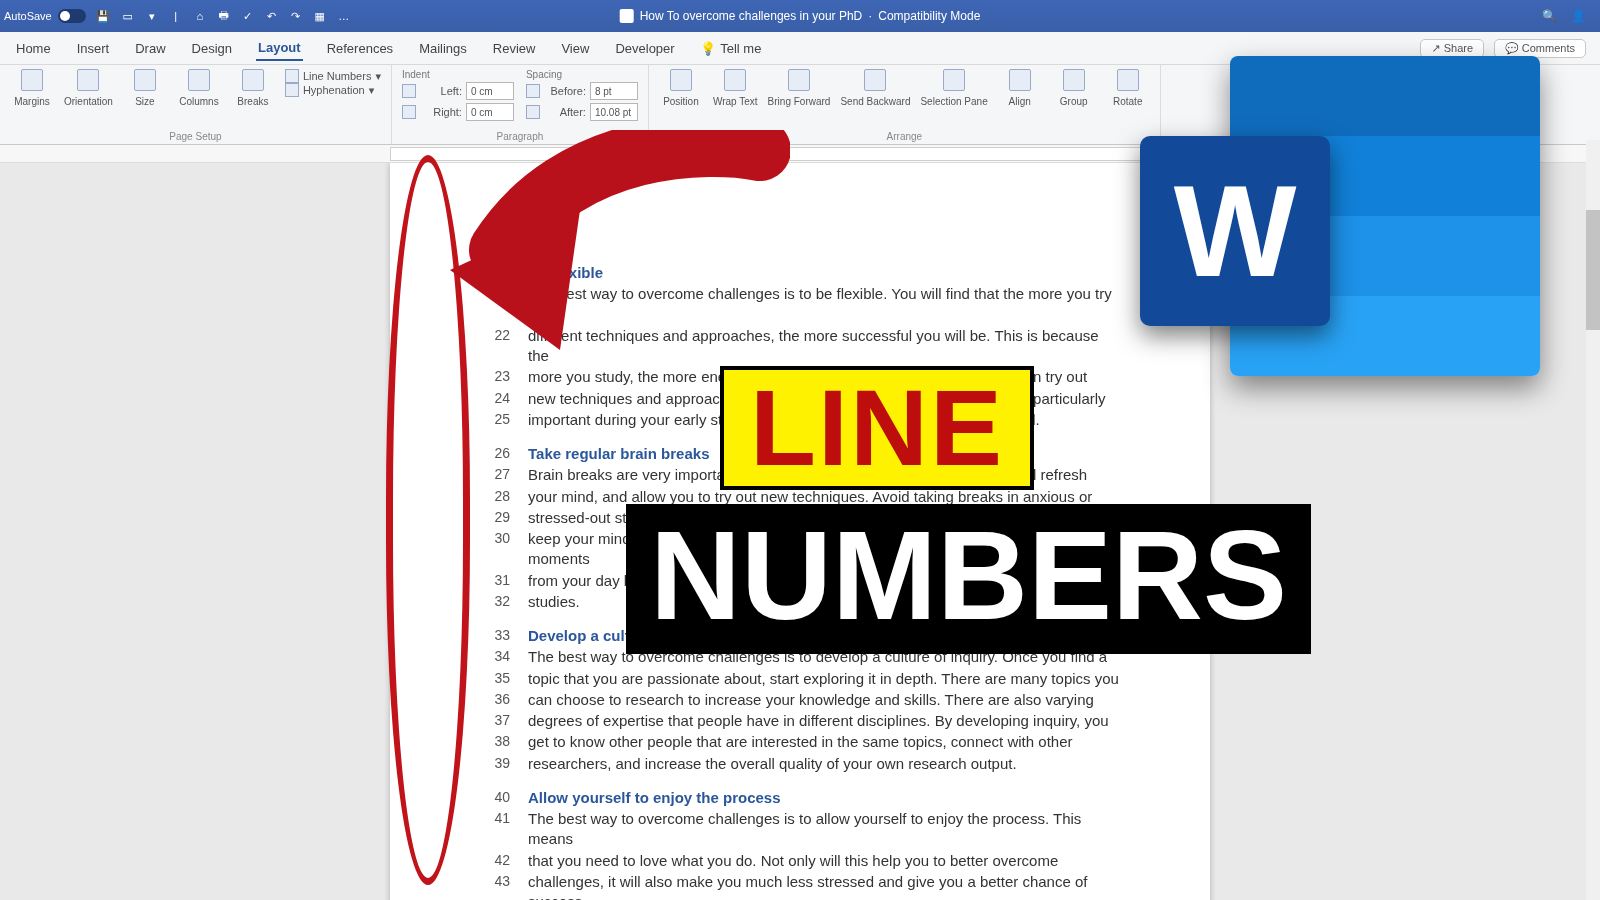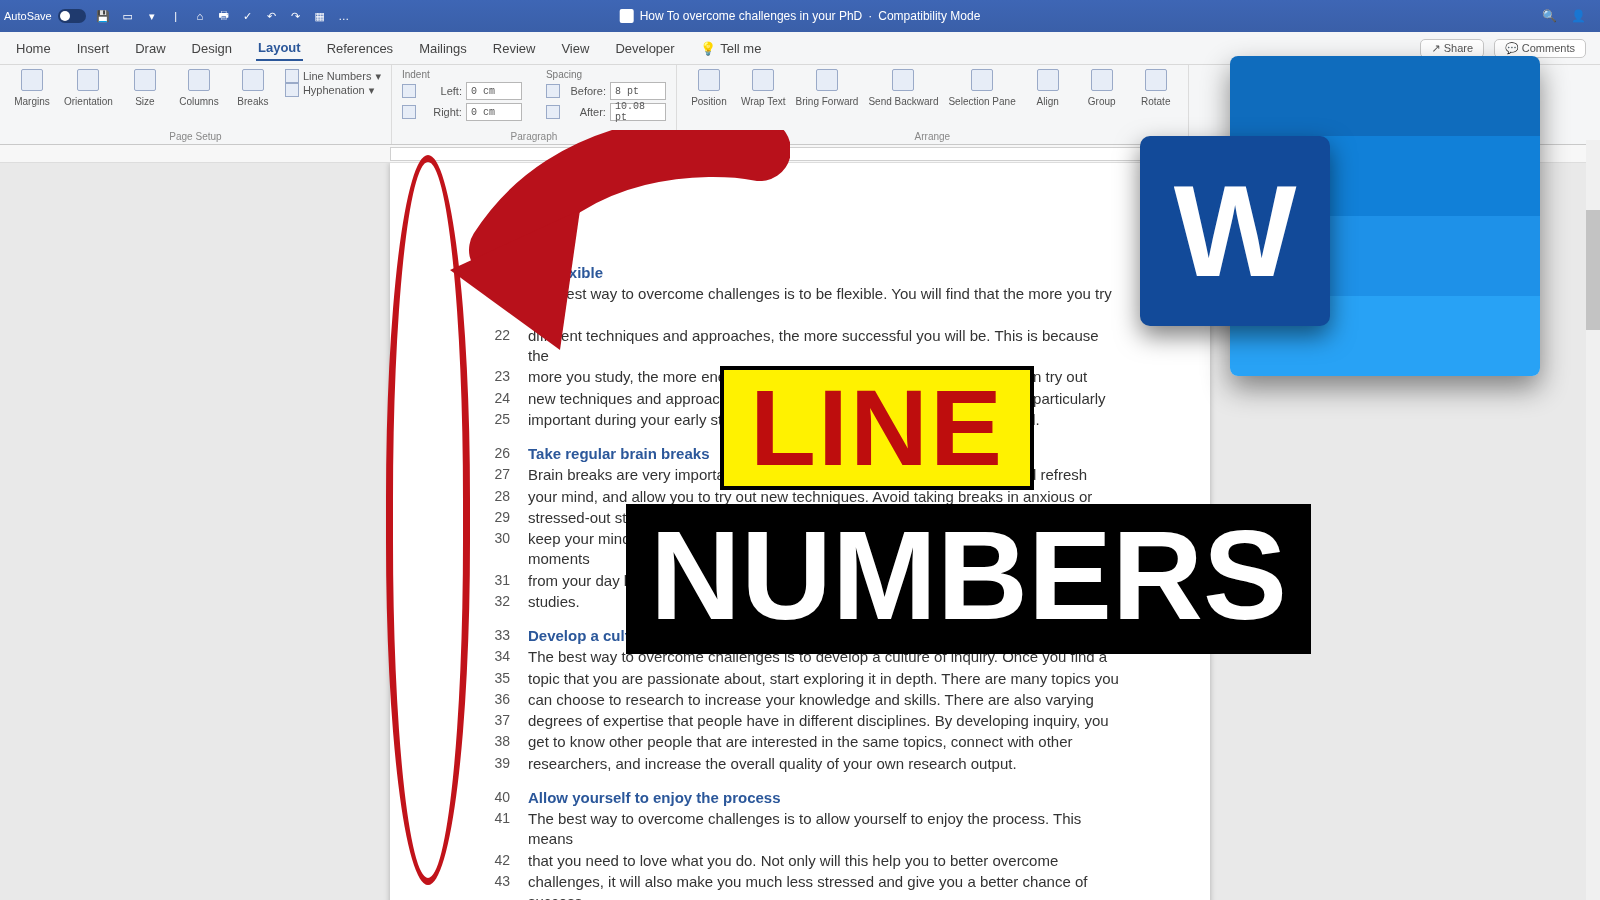--- a/index.html
+++ b/index.html
@@ -30,21 +30,21 @@
   .group .row { display:flex; align-items:flex-start; gap:10px; }
   .bigbtn { display:flex; flex-direction:column; align-items:center; gap:5px; font-size:10px; color:#555; min-width:44px; }
   .bigbtn .ic { width:22px; height:22px; border:1px solid #9aaac8; background:#e7edf7; border-radius:2px; }
   .group .label { text-align:center; font-size:10px; color:#888; }
   .stackbtn { display:flex; flex-direction:column; font-size:11px; }
   .stackbtn div { display:flex; align-items:center; gap:4px; }
   .miniic { width:14px; height:14px; border:1px solid #9aaac8; background:#e7edf7; }
 
   .spinrow { display:flex; align-items:center; gap:4px; font-size:11px; }
   .spinrow .lab { width:42px; text-align:right; }
-  .spinbox { width:56px; height:18px; border:1px solid #b7b7b7; background:#fff; display:flex; align-items:center; padding:0 4px; font-size:10px;font-family:Liberation Mono, monospace; }
+  .spinbox { width:48px; height:18px; border:1px solid #b7b7b7; background:#fff; display:flex; align-items:center; padding:0 4px; font-size:10px; }
 
   
   .ruler { height:18px; background:#f7f7f7; border-bottom:1px solid #ddd; display:flex; align-items:center; justify-content:center; }
   .ruler-inner { width:820px; height:14px; background:#fff; border:1px solid #d0d0d0; position:relative; }
 
   
   .canvas { height:742px; background:#e9e9e9; display:flex; justify-content:center; overflow:hidden; position:relative; }
   .page { width:820px; min-height:1000px; background:#fff; margin-top:0; box-shadow:0 0 6px rgba(0,0,0,.25); padding:100px 90px 60px; position:relative; font-family:Cambria,Georgia,serif; font-size:15px; color:#333; line-height:1.35; }
   .docline { display:flex; margin-bottom:1px; }
   .ln { width:30px; text-align:right; margin-right:18px; color:#555; font-size:14px; }
@@ -146,21 +146,21 @@
         </div>
       <div class="stackbtn">
         <div><span class="miniic"></span><span>Line Numbers</span> ▾</div>
         <div><span class="miniic"></span><span>Hyphenation</span> ▾</div>
       </div>
     </div>
     <div class="label">Page Setup</div>
   </div>
 
   <div class="group">
-    <div class="row" style="gap:24px">
+    <div class="row" style="gap:12px">
       <div>
         <div style="font-size:10px;color:#777;margin-bottom:2px">Indent</div>
         <div class="spinrow">
             <span class="miniic"></span>
             <span class="lab">Left:</span>
             <span class="spinbox">0 cm</span>
           </div>
         <div class="spinrow" style="margin-top:3px">
             <span class="miniic"></span>
             <span class="lab">Right:</span>

